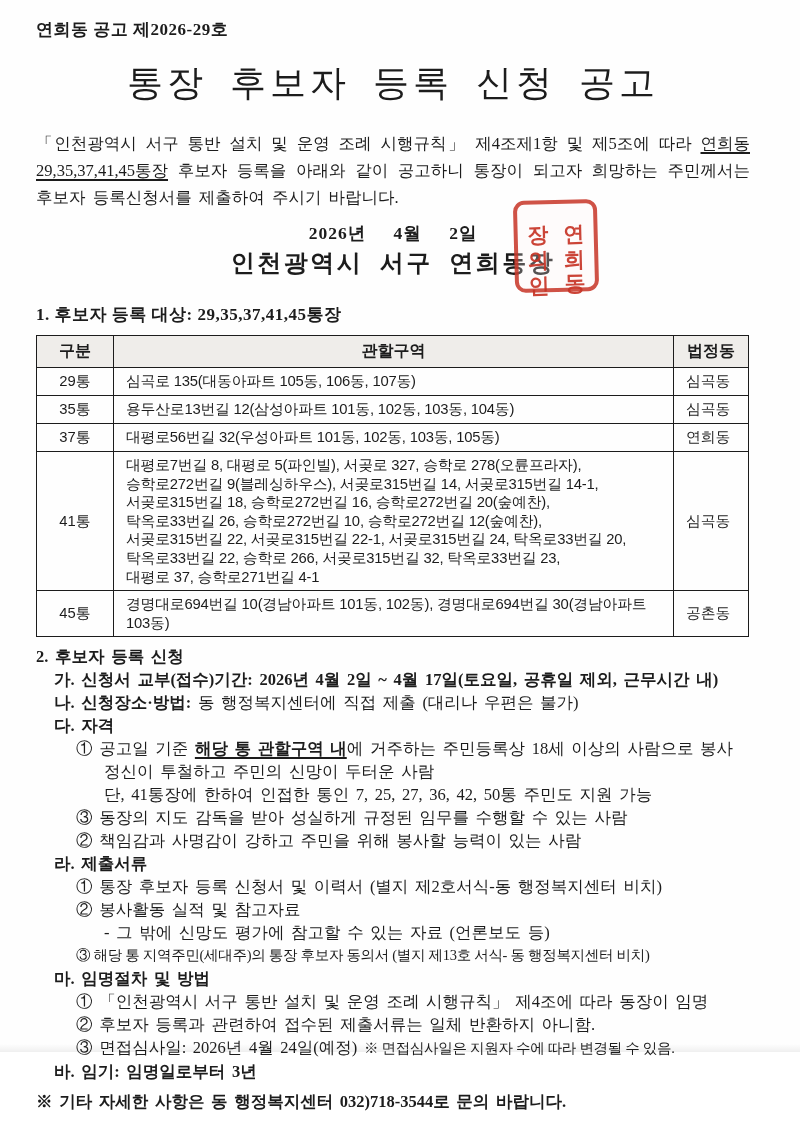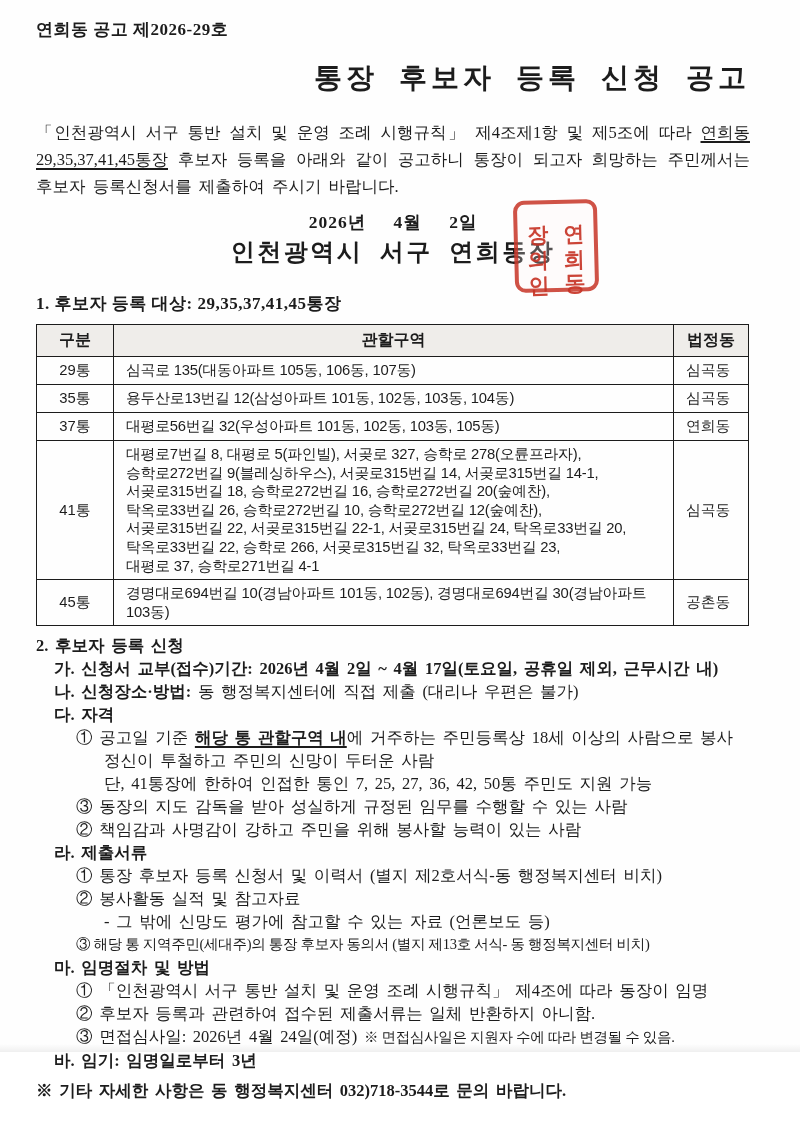--- a/index.html
+++ b/index.html
@@ -24,22 +24,22 @@
   }
   .b  { font-weight: bold; }
   .u  { text-decoration: underline; text-underline-offset: 3px; text-decoration-thickness: 1.5px; }
   .sm { font-size: 14.5px; letter-spacing: -0.3px; word-spacing: 0; }
 
   .notice-no {
     font-size: 17px; font-weight: bold; letter-spacing: 0.5px;
   }
   .doc-title {
     margin-top: 18px;
-    text-align: right;
-    font-size: 28px; font-weight: bold;
+    text-align: center;
+    font-size: 36px; font-weight: normal;
     letter-spacing: 4px; word-spacing: 10px;
   }
   .intro {
     margin-top: 22px;
     font-size: 16.5px; line-height: 27px;
     word-spacing: 3px;
   }
   .jline { display: block; }
   .jline.just { text-align: justify; text-align-last: justify; }
 

